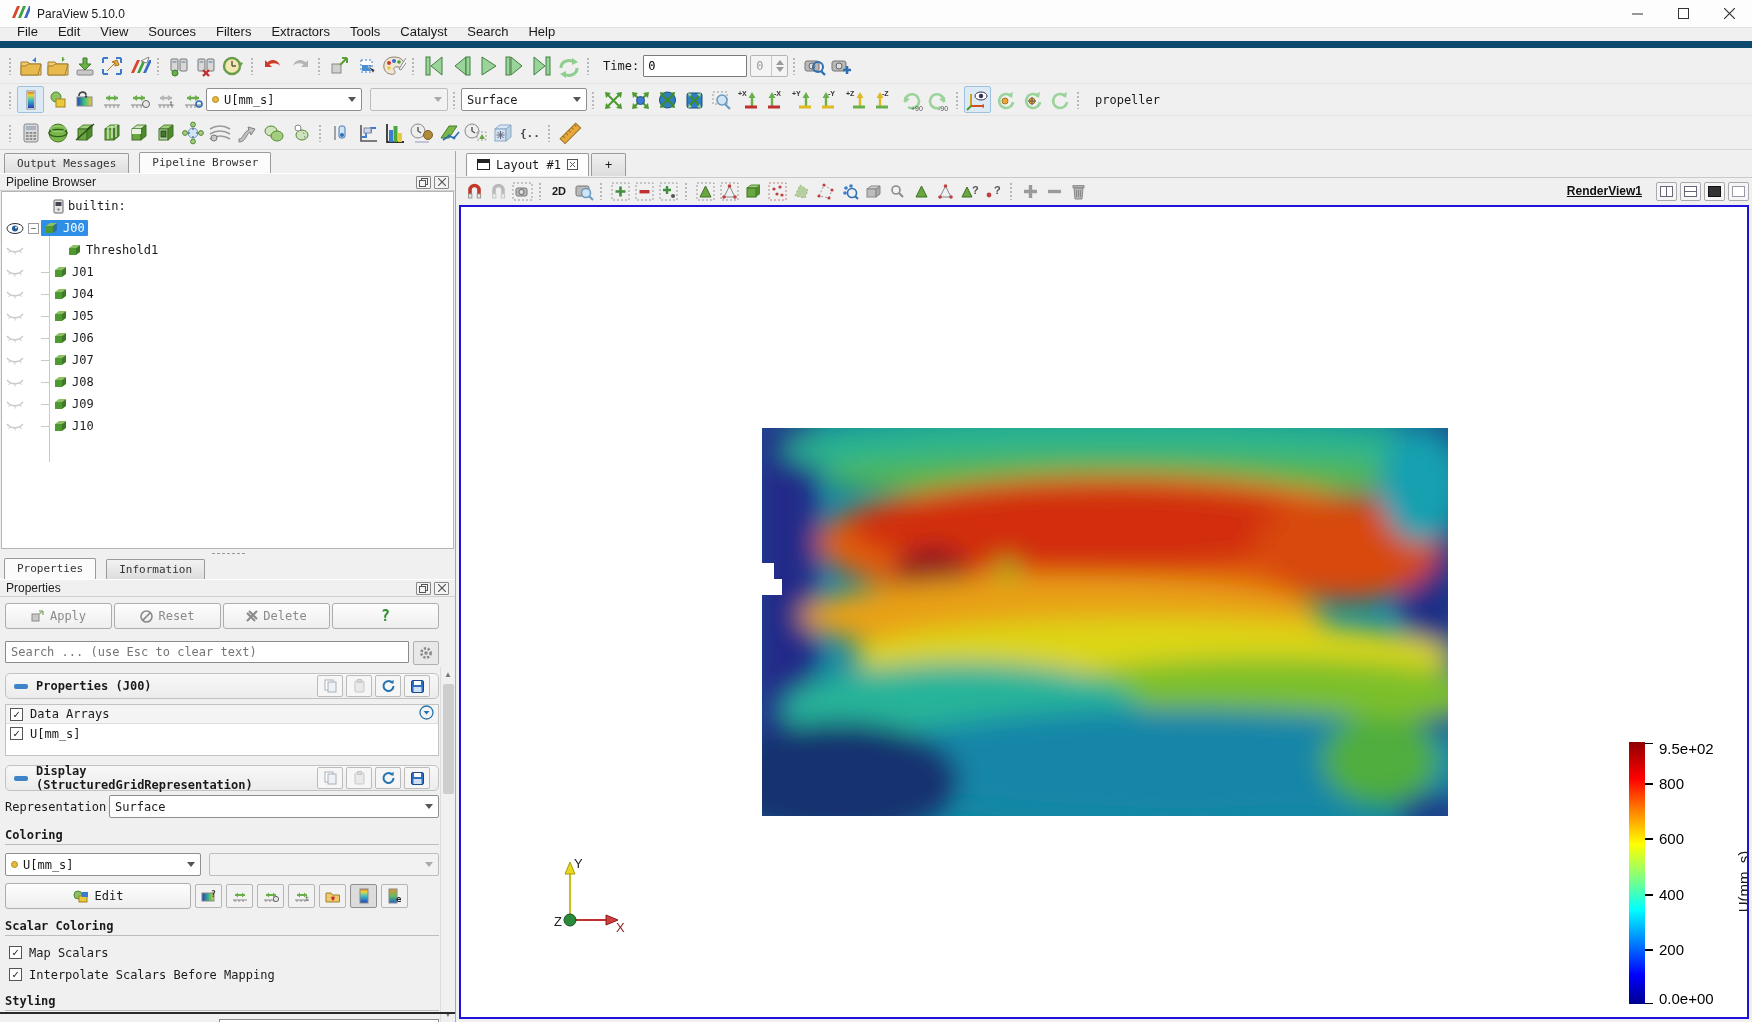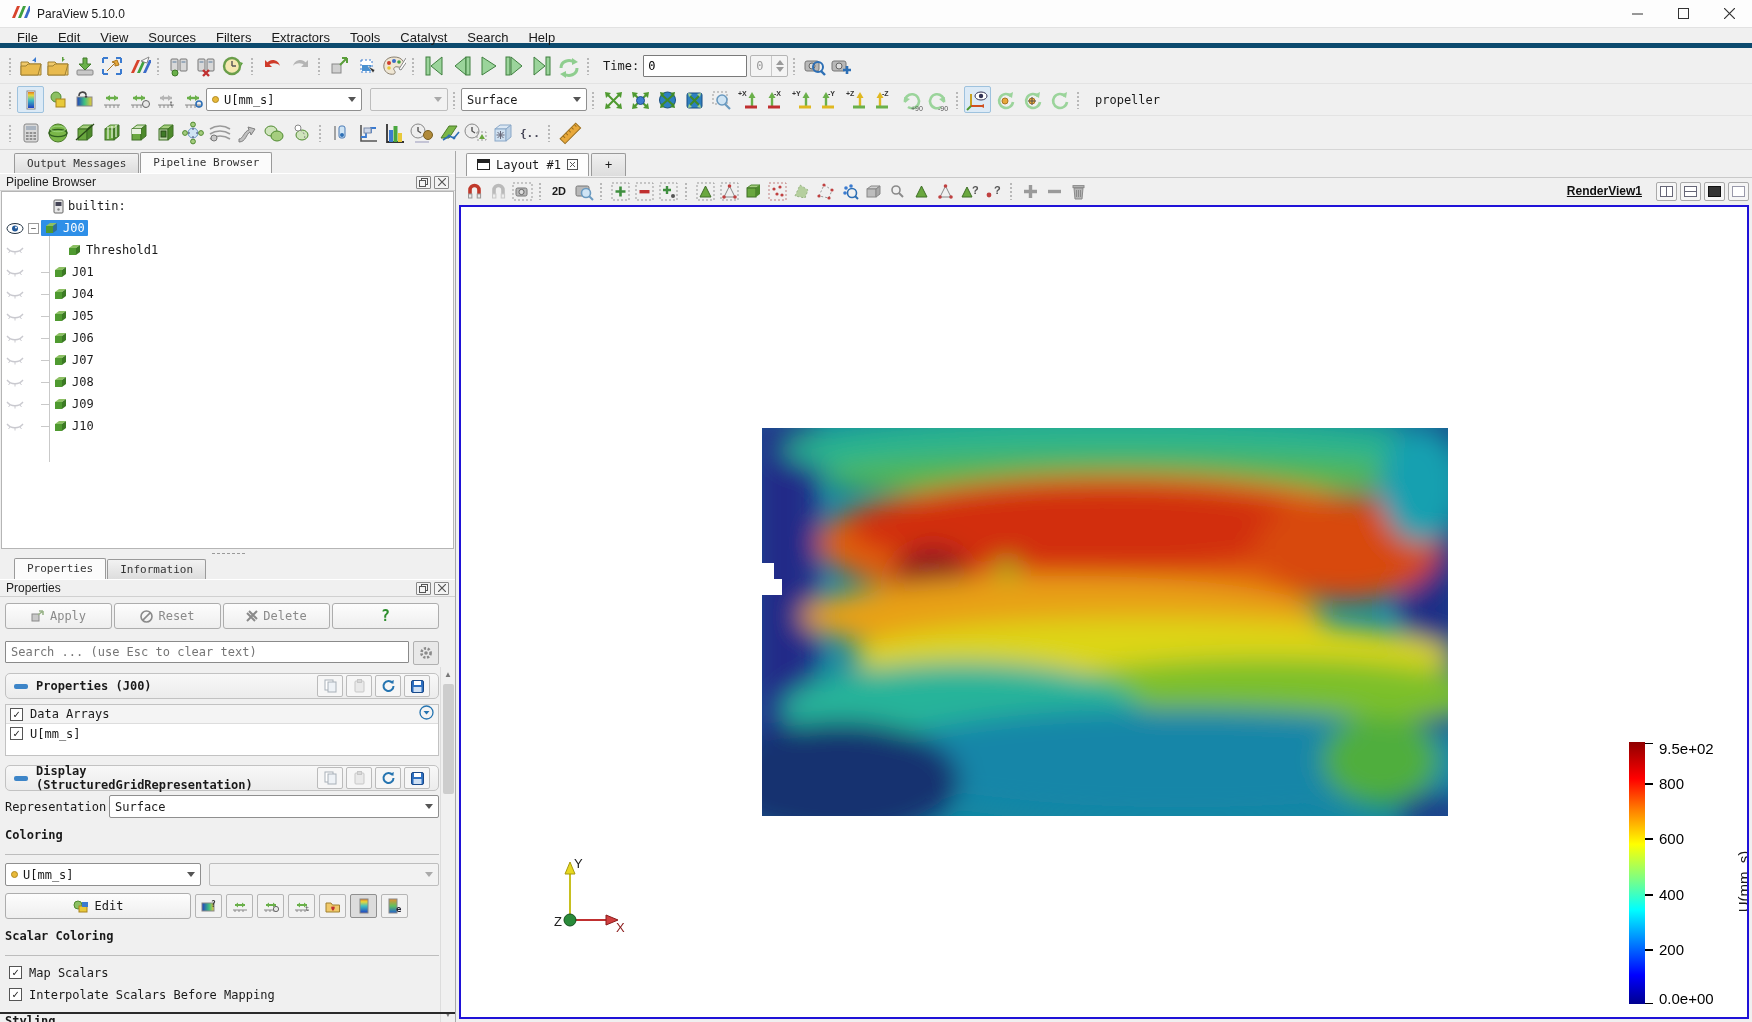--- a/index.html
+++ b/index.html
@@ -4,21 +4,21 @@
 <style>
   *{box-sizing:border-box;margin:0;padding:0}
   html,body{width:1752px;height:1022px}
   body{font-family:"Liberation Sans",sans-serif;background:#f0f0f0;position:relative;overflow:hidden;font-size:12px;color:#1a1a1a}
   
   .titlebar{height:28px;background:#fdfdfd;border-bottom:1px solid #e2e2e2;display:flex;align-items:center;padding-left:10px}
   .title-text{font-size:12px;margin-left:7px}
   .wctrls{margin-left:auto;display:flex;height:100%}
   .wbtn{width:46px;height:100%;display:flex;align-items:center;justify-content:center}
   
-  .menubar{height:20px;background:#f0f0f0;display:flex;align-items:flex-start;padding-left:8px;gap:2px;border-bottom:5px solid #0c4a6e}
+  .menubar{height:20px;background:#f0f0f0;display:flex;align-items:flex-end;padding-left:8px;gap:2px;border-bottom:7px solid #0c4a6e}
   .mitem{padding:2px 9px;font-size:13px}
   
   .tbar{background:#f0f0f0;display:flex;align-items:center;border-bottom:1px solid #e3e3e3}
   .tb1{height:36px;padding-left:4px}
   .tb2{height:32px;padding-left:4px}
   .tb3{height:34px;padding-left:4px;border-bottom:1px solid #d6d6d6}
   .grip{width:5px;height:18px;margin:0 4px;background-image:radial-gradient(#b8b8b8 1px,transparent 1.2px);background-size:4px 4px;flex:none}
   .tbtn{width:27px;height:27px;display:flex;align-items:center;justify-content:center;border:1px solid transparent;border-radius:2px;flex:none}
   .tbtn.pressed{background:#dceaf6;border-color:#9ec2de}
   .tbtn svg{display:block}
@@ -31,21 +31,21 @@
   .combo.dis{background:#f2f2f2;border-color:#bdbdbd;color:#999}
   .combo .arrow{margin-left:auto;width:0;height:0;border-left:4px solid transparent;border-right:4px solid transparent;border-top:5px solid #555}
   .combo.dis .arrow{border-top-color:#aaa}
   .dot{width:7px;height:7px;border-radius:50%;background:#e8b93a;border:1px solid #b08a20;flex:none}
   .axtxt{font-size:7px;font-weight:bold;fill:#333;font-family:"Liberation Sans",sans-serif}
   .macro{font-family:"DejaVu Sans Mono",monospace;font-size:12px;padding:4px 10px}
   
   .main{position:absolute;top:151px;left:0;right:0;bottom:0;display:flex}
   .leftpanel{width:456px;flex:none;background:#f0f0f0;border-right:1px solid #a8a8a8;display:flex;flex-direction:column;position:relative}
   
-  .tabsrow{display:flex;align-items:flex-end;height:22px;padding-left:14px;gap:1px;background:#f0f0f0}
+  .tabsrow{display:flex;align-items:flex-end;height:22px;padding-left:4px;gap:10px;background:#f0f0f0}
   .ptab{font-family:"DejaVu Sans Mono",monospace;font-size:11px;padding:3px 12px;border:1px solid #9a9a9a;border-bottom:none;background:linear-gradient(#f2f2f2,#ddd);border-radius:2px 2px 0 0;color:#333}
   .ptab.active{background:#fbfbfb;padding-bottom:4px;position:relative;z-index:2}
   .paneltitle{height:18px;display:flex;align-items:center;padding:0 6px;font-size:12px;color:#222;background:#f0f0f0;border-top:1px solid #fff;border-bottom:1px solid #d0d0d0}
   .ptbtns{margin-left:auto;display:flex;gap:3px}
   .ptbtn{width:15px;height:13px;border:1px solid #888;background:#f4f4f4;display:flex;align-items:center;justify-content:center;font-size:9px;color:#444;border-radius:1px}
   
   .tree{background:#fff;border:1px solid #b5b5b5;margin:0 1px;height:358px;position:relative;font-family:"DejaVu Sans Mono",monospace;font-size:12px;overflow:hidden;padding-top:3px}
   .trow{display:flex;align-items:center;height:22px;position:relative}
   .gutter{width:26px;flex:none;display:flex;align-items:center;justify-content:center}
   .titem{display:flex;align-items:center;gap:4px;padding:1px 3px;border-radius:1px}
@@ -65,21 +65,21 @@
   .gearbtn{width:26px;height:24px;border:1px solid #b0b0b0;background:#e8e8e8;display:flex;align-items:center;justify-content:center;border-radius:2px}
   .sechdr{height:26px;border:1px solid #c2c2c2;border-radius:5px;background:linear-gradient(#f8f8f8,#ececec);display:flex;align-items:center;padding:0 8px;gap:8px;font-family:"DejaVu Sans Mono",monospace;font-weight:bold;font-size:12px}
   .bluedash{width:14px;height:5px;border-radius:2px;background:#3d85c8;flex:none}
   .hdrbtns{margin-left:auto;display:flex;gap:3px}
   .hbtn{width:26px;height:22px;border:1px solid #bbb;background:#f6f6f6;border-radius:2px;display:flex;align-items:center;justify-content:center}
   .whitebox{background:#fff;border:1px solid #c2c2c2;margin-top:5px}
   .chkrow{display:flex;align-items:center;gap:7px;height:19px;padding:0 4px;font-family:"DejaVu Sans Mono",monospace;font-size:12px}
   .chkrow.hd{background:#f4f4f4;border-bottom:1px solid #ddd}
   .chk{width:13px;height:13px;border:1px solid #555;background:#fff;display:flex;align-items:center;justify-content:center;font-size:11px;font-weight:bold;color:#111;flex:none}
   .formrow{display:flex;align-items:center;margin-top:4px;gap:8px;font-family:"DejaVu Sans Mono",monospace;font-size:12px}
-  .grouplabel{font-family:"DejaVu Sans Mono",monospace;font-weight:bold;font-size:12px;margin-top:10px;border-bottom:1px solid #bdbdbd;padding-bottom:12px}
+  .grouplabel{font-family:"DejaVu Sans Mono",monospace;font-weight:bold;font-size:12px;margin-top:10px;border-bottom:1px solid #bdbdbd;padding-bottom:2px}
   .editbtn{width:186px;height:26px;border:1px solid #adadad;border-radius:3px;background:linear-gradient(#fdfdfd,#eee);display:flex;align-items:center;justify-content:center;gap:6px;font-family:"DejaVu Sans Mono",monospace;font-size:12px}
   .smbtn{width:27px;height:24px;border:1px solid #b5b5b5;background:#f2f2f2;border-radius:2px;display:flex;align-items:center;justify-content:center}
   .smbtn.pressed{background:#dcdcdc;border-color:#8f8f8f}
   .slider{width:128px;height:14px;position:relative;display:flex;align-items:center}
   .slider .handle{position:absolute;left:86%;width:11px;height:14px;background:#fdfdfd;border:1px solid #8a8a8a;border-radius:3px}
   .opinput{flex:1;height:22px;border:1px solid #8a8a8a;background:#fff;font-family:"DejaVu Sans Mono",monospace;font-size:12px;padding:0 5px}
   .vscroll{position:absolute;right:0;top:70px;bottom:0;width:15px;background:#f0f0f0;border-left:1px solid #dcdcdc;display:flex;flex-direction:column;align-items:center}
   .varr{width:13px;height:15px;display:flex;align-items:center;justify-content:center;color:#777;font-size:8px}
   .vthumb{width:11px;height:110px;background:#cdcdcd;border-radius:2px;margin-top:2px}
   .bottomline{position:absolute;left:0;bottom:8px;width:455px;height:2px;background:#2a2a2a}

